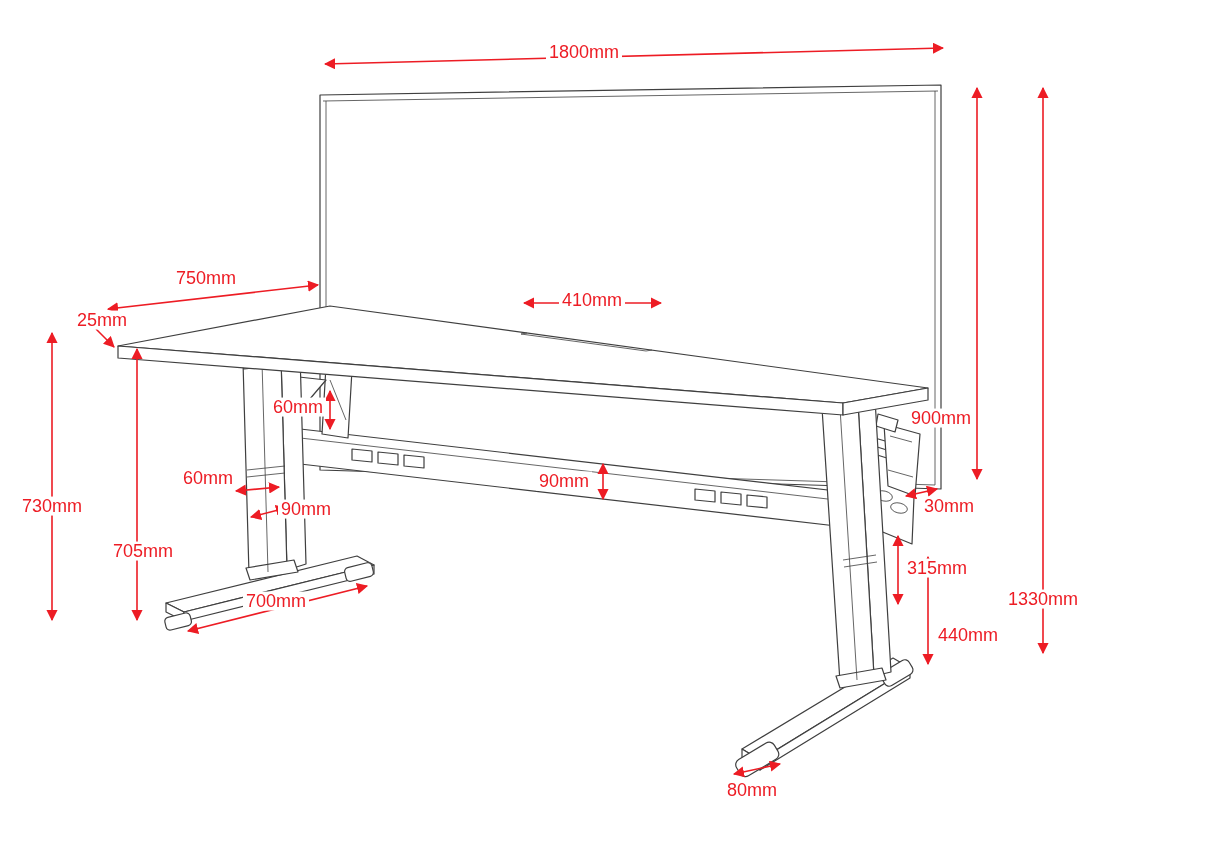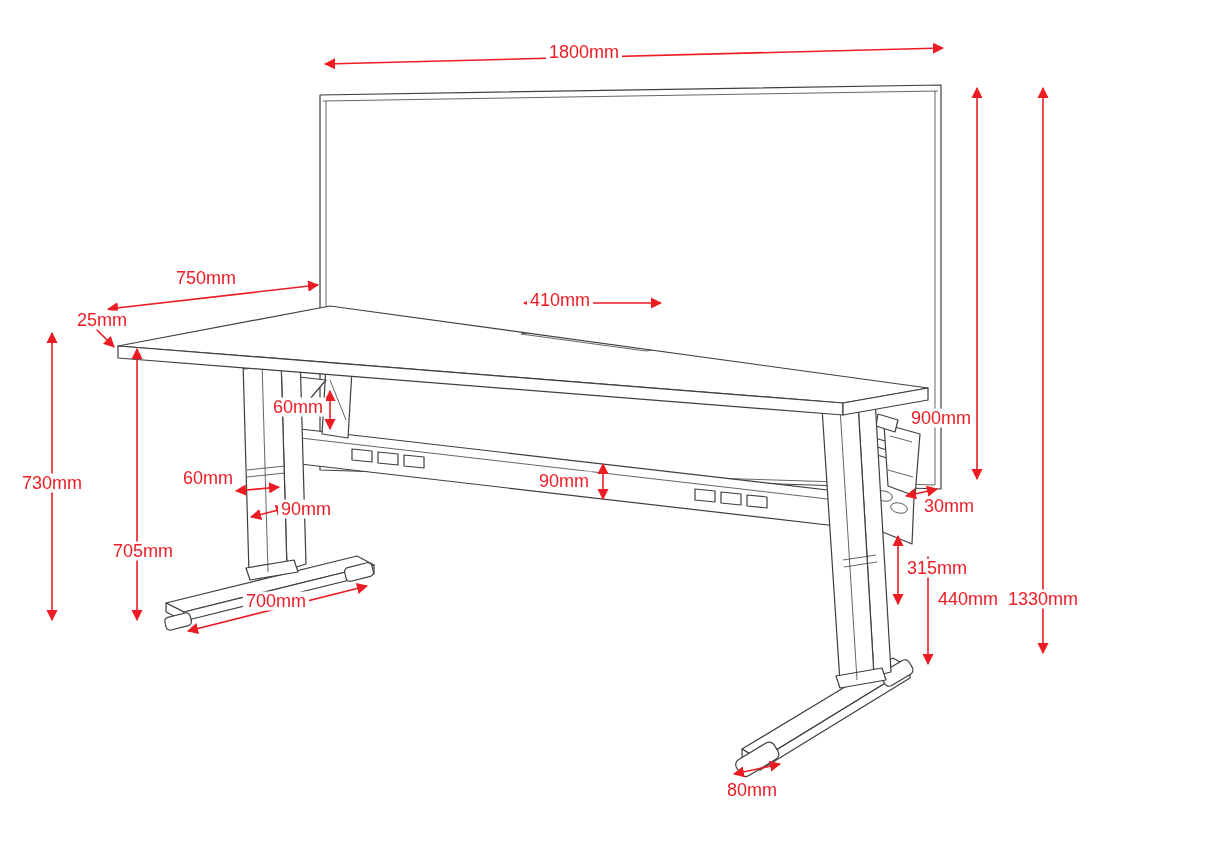--- a/index.html
+++ b/index.html
@@ -135,28 +135,28 @@
       <line class="dim" x1="898" y1="536" x2="898" y2="604" marker-start="url(#ah)" marker-end="url(#ah)"></line>
       <line class="dim" x1="928" y1="557" x2="928" y2="664" marker-start="url(#ah)" marker-end="url(#ah)"></line>
       <line class="dim" x1="1043" y1="88" x2="1043" y2="653" marker-start="url(#ah)" marker-end="url(#ah)"></line>
       <line class="dim" x1="734" y1="774" x2="780" y2="764" marker-start="url(#ah)" marker-end="url(#ah)"></line>
     </g>
   </svg>
 
   <div class="dim-label" style="left:584px;top:52px">1800mm</div>
   <div class="dim-label" style="left:206px;top:278px">750mm</div>
   <div class="dim-label" style="left:102px;top:320px">25mm</div>
-  <div class="dim-label" style="left:52px;top:483px">730mm</div>
+  <div class="dim-label" style="left:52px;top:506px">730mm</div>
   <div class="dim-label" style="left:143px;top:551px">705mm</div>
   <div class="dim-label" style="left:298px;top:407px">60mm</div>
   <div class="dim-label" style="left:208px;top:478px">60mm</div>
   <div class="dim-label" style="left:306px;top:509px">90mm</div>
   <div class="dim-label" style="left:564px;top:481px">90mm</div>
-  <div class="dim-label" style="left:560px;top:300px">410mm</div>
+  <div class="dim-label" style="left:592px;top:300px">410mm</div>
   <div class="dim-label" style="left:276px;top:601px">700mm</div>
   <div class="dim-label" style="left:941px;top:418px">900mm</div>
   <div class="dim-label" style="left:949px;top:506px">30mm</div>
   <div class="dim-label" style="left:937px;top:568px">315mm</div>
-  <div class="dim-label" style="left:968px;top:599px">440mm</div>
+  <div class="dim-label" style="left:968px;top:635px">440mm</div>
   <div class="dim-label" style="left:1043px;top:599px">1330mm</div>
   <div class="dim-label" style="left:752px;top:790px">80mm</div>
 
 </div>
 
 </body></html>

